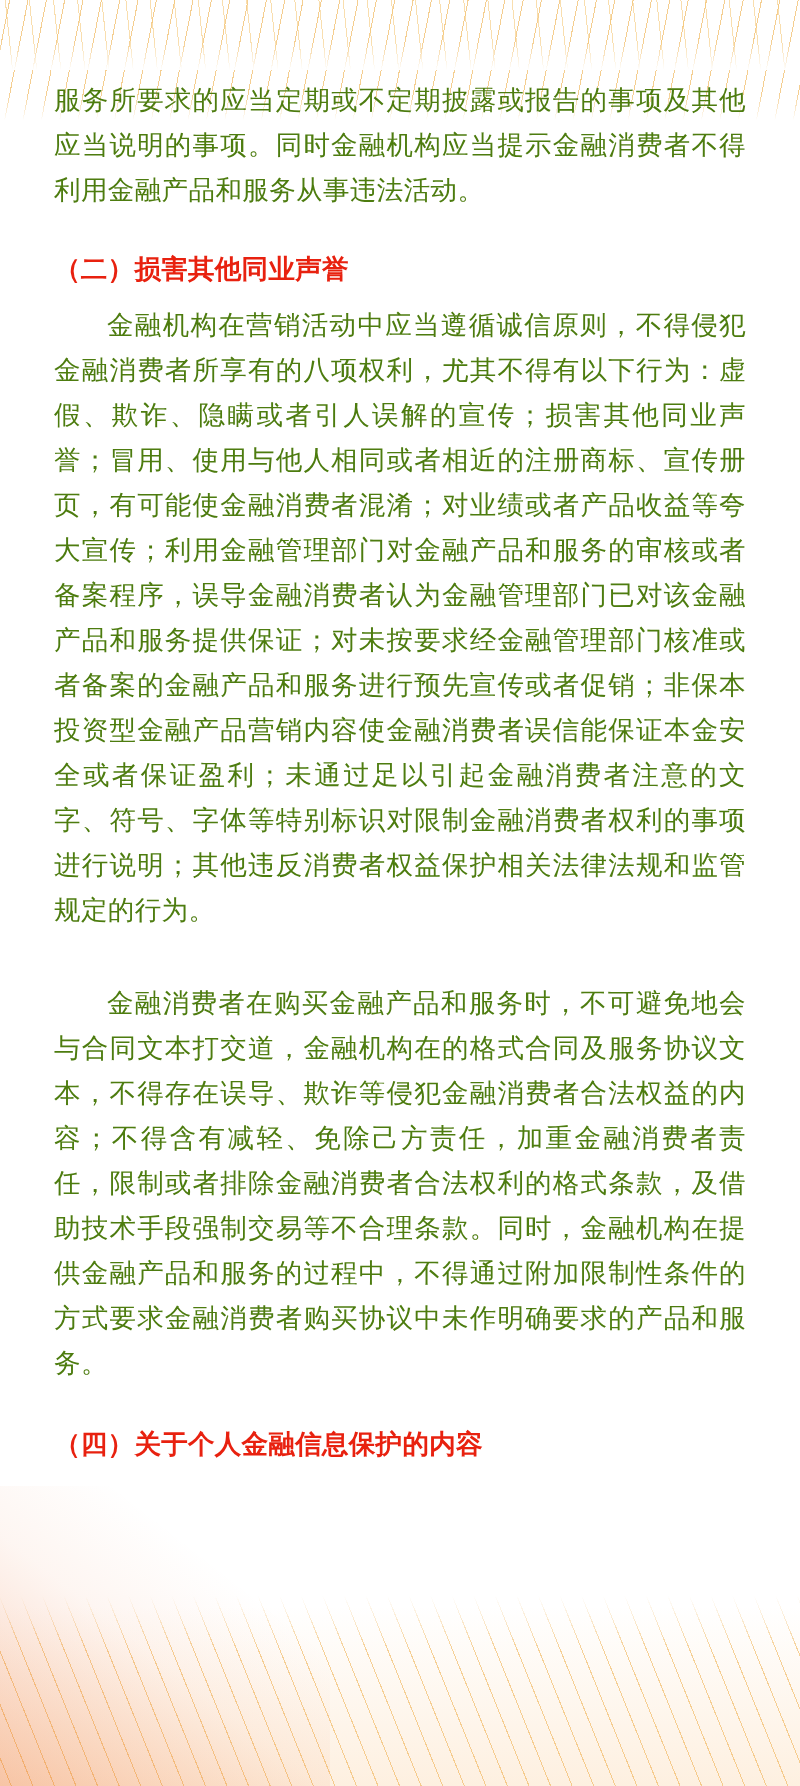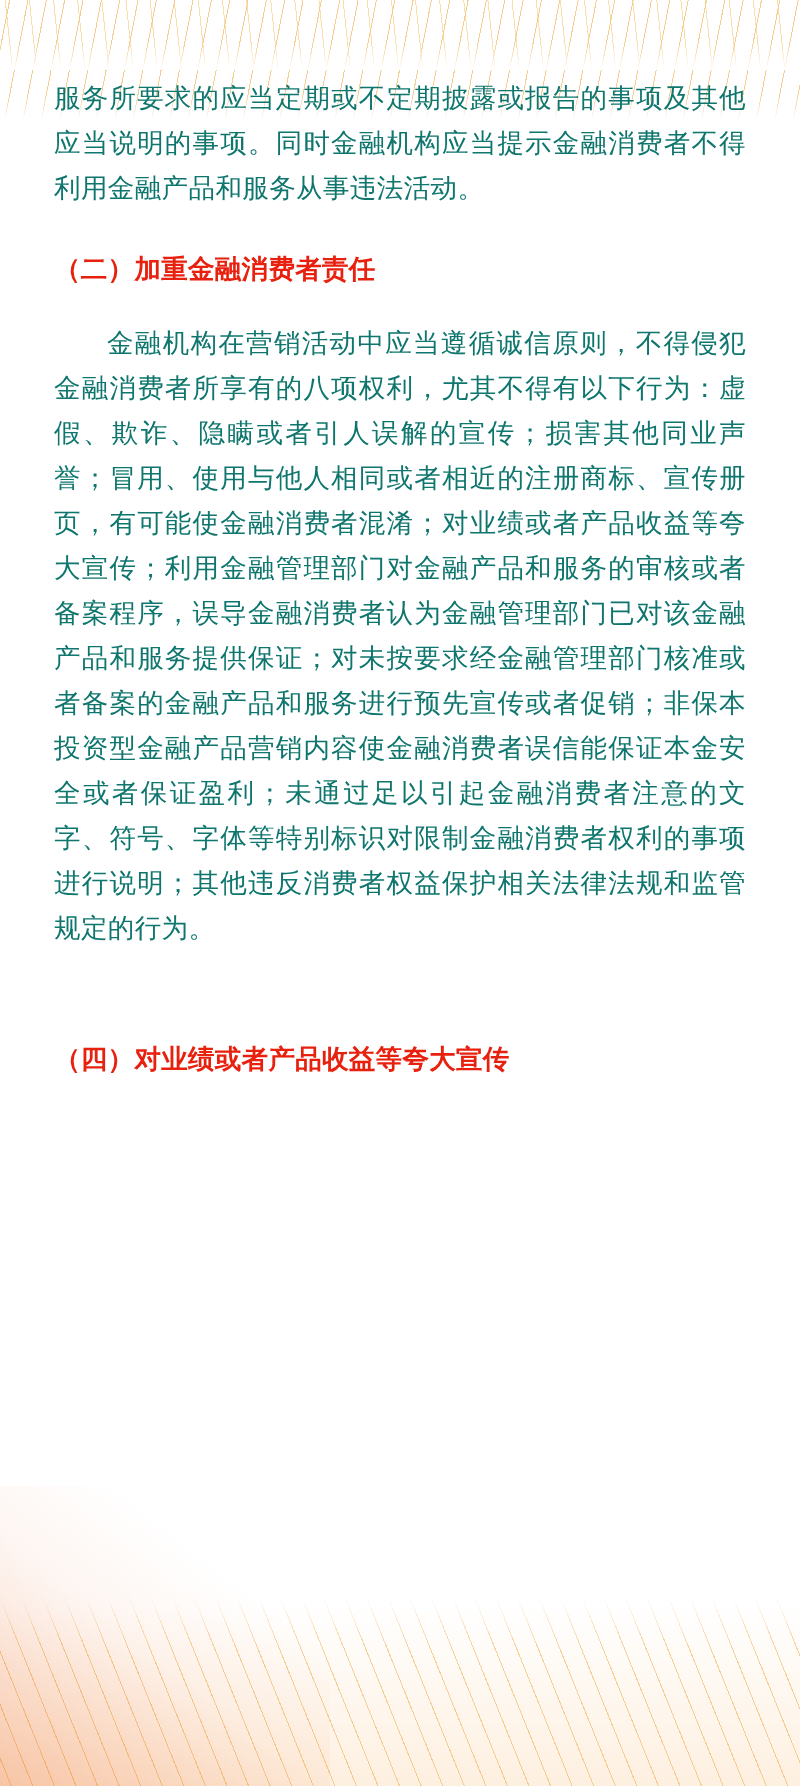--- a/index.html
+++ b/index.html
@@ -91,31 +91,29 @@
   .content {
     position: absolute;
     left: 0;
     top: 0;
     width: 800px;
     padding: 78px 54px 0 54px;
     box-sizing: border-box;
   }
 
   .para {
-    color: #0f766e;
+    color: #4d7c0f;
     font-size: 26.5px;
     line-height: 45px;
     letter-spacing: 0.4px;
     text-align: justify;
     margin: 0;
-    font-family: Liberation Mono, monospace;
   }
   .para.indent {
     text-indent: 53px;
-    margin-top: 20px;
   }
 
   .section-head {
     color: #e8210f;
     font-size: 26.5px;
     font-weight: bold;
     line-height: 44px;
     letter-spacing: 0.3px;
     margin: 0;
   }
@@ -134,27 +132,28 @@
   <div class="deco deco-bottom"></div>
   <div class="deco deco-bottom-fade"></div>
   <div class="deco deco-bottom-left"></div>
 
   <div class="content">
 
     <p class="para">服务所要求的应当定期或不定期披露或报告的事项及其他应当说明的事项。同时金融机构应当提示金融消费者不得利用金融产品和服务从事违法活动。</p>
 
     <div class="gap-lead"></div>
 
-    <h2 class="section-head">（二）加重金融消费者责任</h2>
+    <h2 class="section-head">（二）损害其他同业声誉</h2>
     <div class="gap-head"></div>
     <p class="para indent">金融机构在营销活动中应当遵循诚信原则，不得侵犯金融消费者所享有的八项权利，尤其不得有以下行为：虚假、欺诈、隐瞒或者引人误解的宣传；损害其他同业声誉；冒用、使用与他人相同或者相近的注册商标、宣传册页，有可能使金融消费者混淆；对业绩或者产品收益等夸大宣传；利用金融管理部门对金融产品和服务的审核或者备案程序，误导金融消费者认为金融管理部门已对该金融产品和服务提供保证；对未按要求经金融管理部门核准或者备案的金融产品和服务进行预先宣传或者促销；非保本投资型金融产品营销内容使金融消费者误信能保证本金安全或者保证盈利；未通过足以引起金融消费者注意的文字、符号、字体等特别标识对限制金融消费者权利的事项进行说明；其他违反消费者权益保护相关法律法规和监管规定的行为。</p>
 
     <div class="gap-block"></div>
 
     <div class="gap-head"></div>
+    <p class="para indent">金融消费者在购买金融产品和服务时，不可避免地会与合同文本打交道，金融机构在的格式合同及服务协议文本，不得存在误导、欺诈等侵犯金融消费者合法权益的内容；不得含有减轻、免除己方责任，加重金融消费者责任，限制或者排除金融消费者合法权利的格式条款，及借助技术手段强制交易等不合理条款。同时，金融机构在提供金融产品和服务的过程中，不得通过附加限制性条件的方式要求金融消费者购买协议中未作明确要求的产品和服务。</p>
 
     <div class="gap-block"></div>
 
-    <h2 class="section-head">（四）对业绩或者产品收益等夸大宣传</h2>
+    <h2 class="section-head">（四）关于个人金融信息保护的内容</h2>
     <div class="gap-head"></div>
 
   </div>
 </div>
 
 </body></html>

